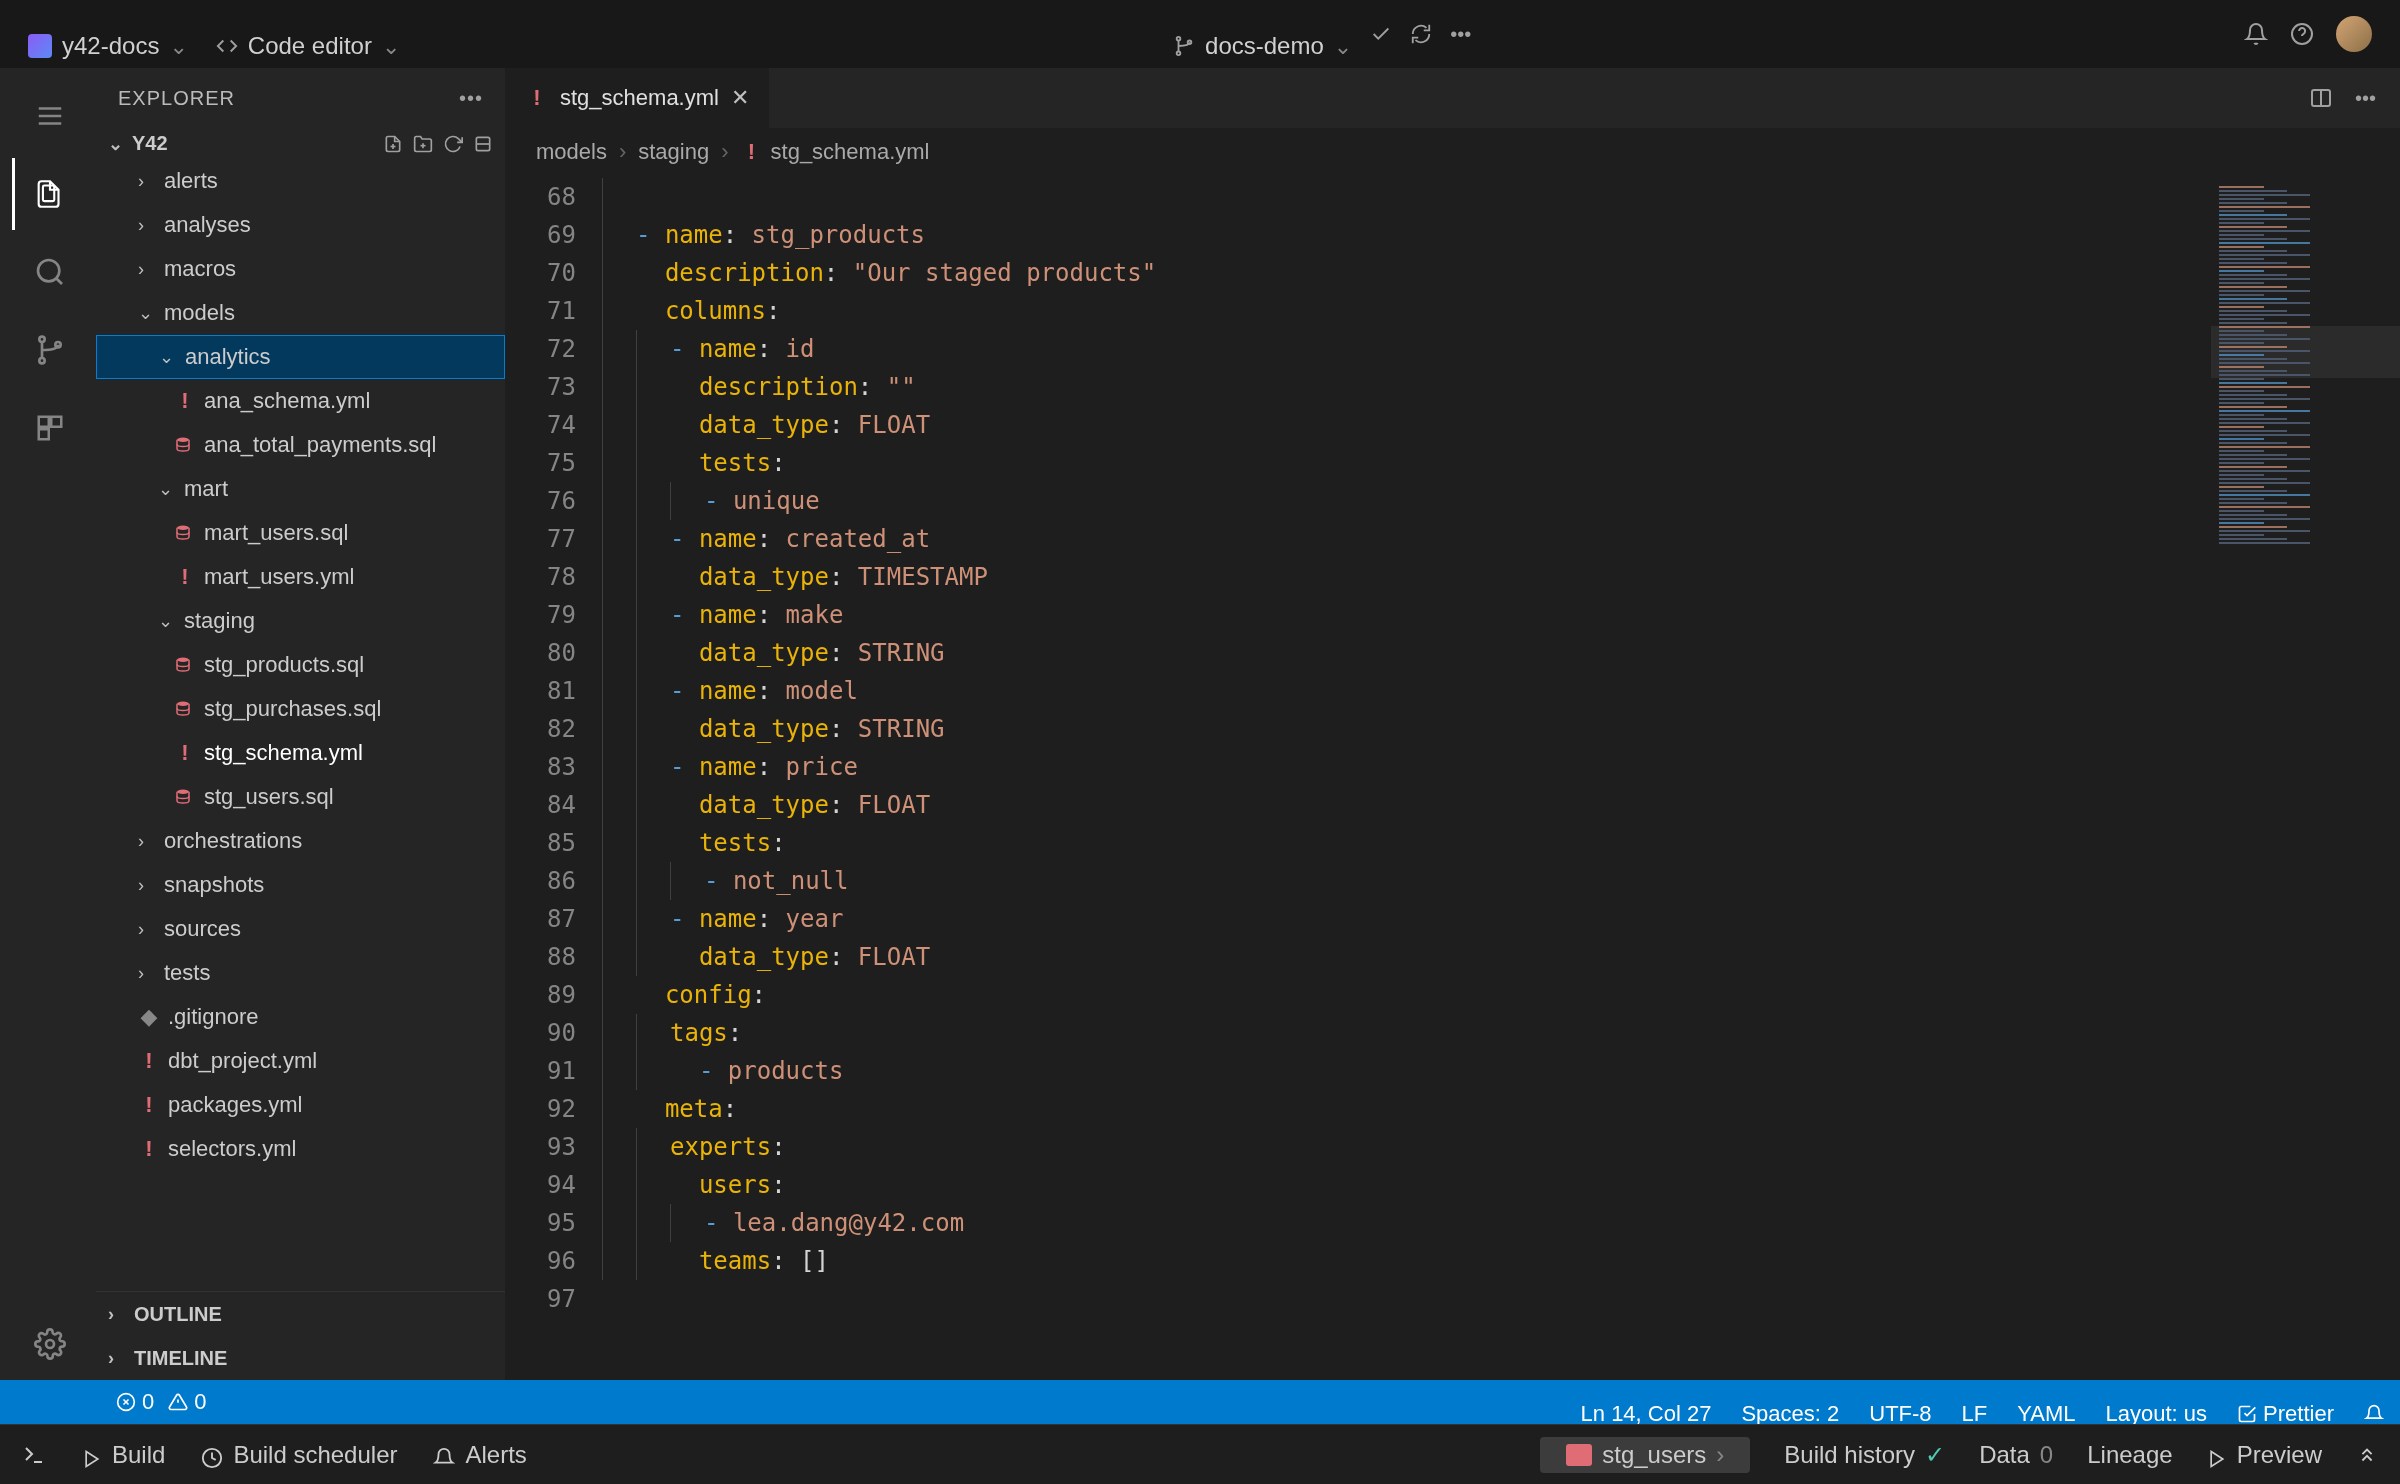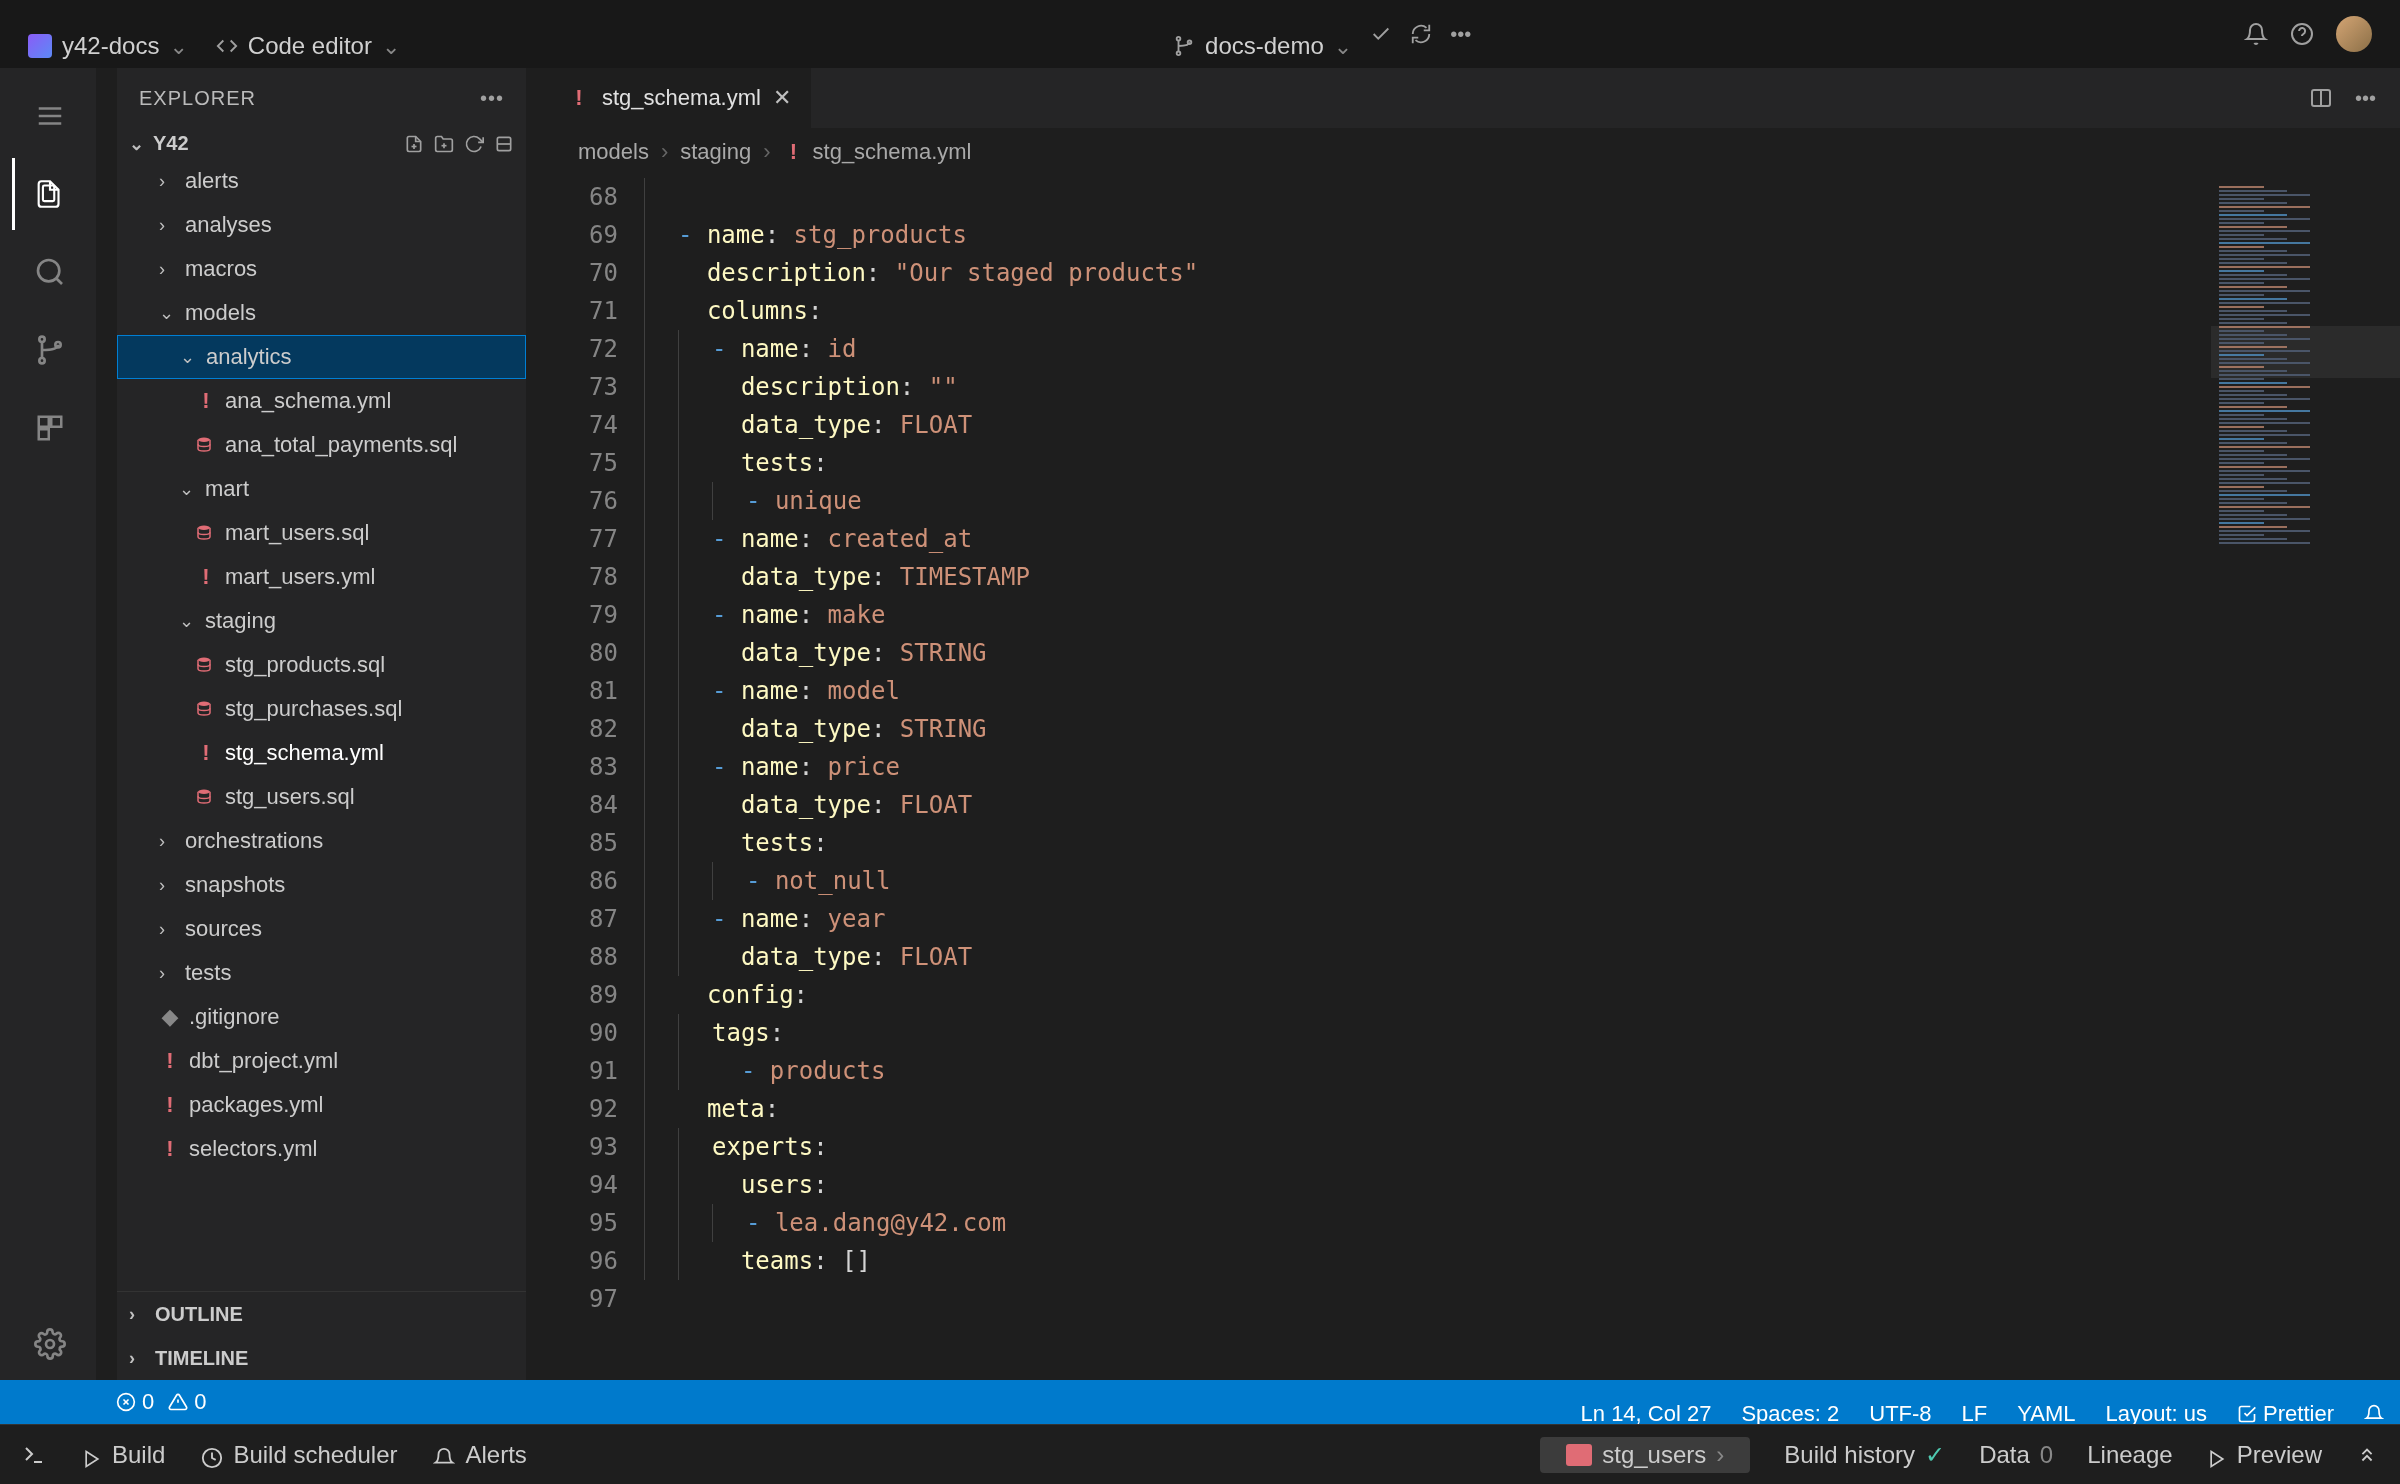--- a/index.html
+++ b/index.html
@@ -28,21 +28,21 @@
 .topbar-left { display: flex; align-items: center; gap: 28px; flex: 0 0 auto; }
 .topbar-center { flex: 1; display: flex; align-items: center; justify-content: center; gap: 18px; }
 .topbar-right { display: flex; align-items: center; gap: 22px; flex: 0 0 auto; }
 .logo-sq { width: 24px; height: 24px; background: linear-gradient(135deg,#8a5cf6,#5c8af6); border-radius: 4px; }
 .dd { display: flex; align-items: center; gap: 10px; cursor: pointer; margin-top: 23px; }
 .chev-down::after { content: "⌄"; font-size: 22px; color: #888; }
 .icon { color: #a0a0a0; display: inline-flex; align-items: center; justify-content: center; }
 .avatar { width: 36px; height: 36px; border-radius: 50%; background: linear-gradient(135deg,#d4a574,#8b6f47); }
 
 
-.main-area { flex: 1; display: flex; min-height: 0; gap: 21px; }
+.main-area { flex: 1; display: flex; min-height: 0; }
 
 
 .activity-bar {
   width: 96px;
   background: #252526;
   display: flex;
   flex-direction: column;
   align-items: center;
   padding-top: 12px;
   gap: 6px;
@@ -142,21 +142,21 @@
 }
 .code .line { height: 38px; position: relative; }
 .indent-guide {
   border-left: 1px solid #404040;
   display: inline-block;
   height: 38px;
   width: 34px;
   vertical-align: top;
 }
 .tok-dash { color: #569cd6; }
-.tok-key { color: #fef9c3; }
+.tok-key { color: #eab308; }
 .tok-val { color: #ce9178; }
 .tok-colon { color: #d4d4d4; }
 .tok-brack { color: #d4d4d4; }
 
 .minimap {
   width: 190px;
   background: #1e1e1e;
   border-left: 1px solid #1e1e1e;
   position: relative;
 }

